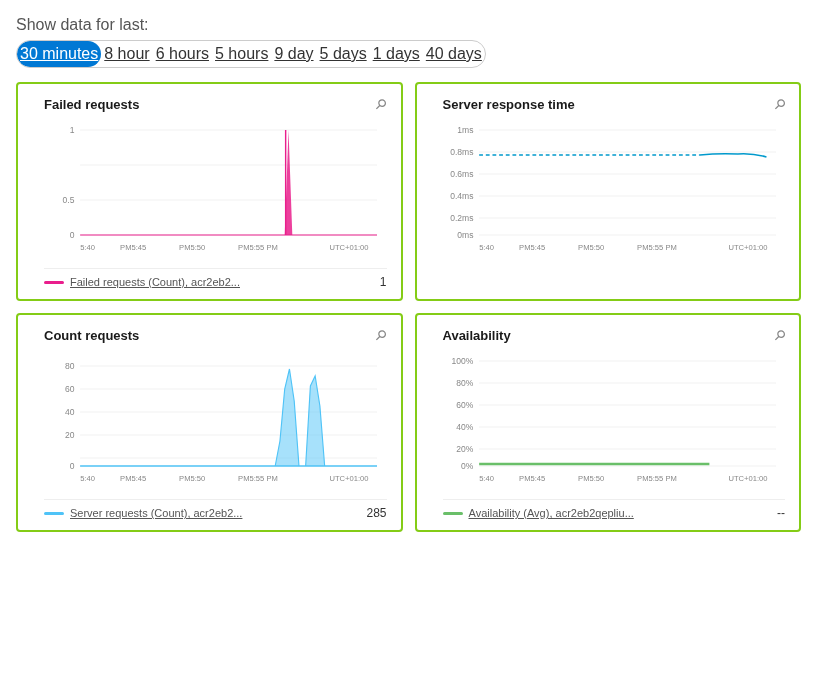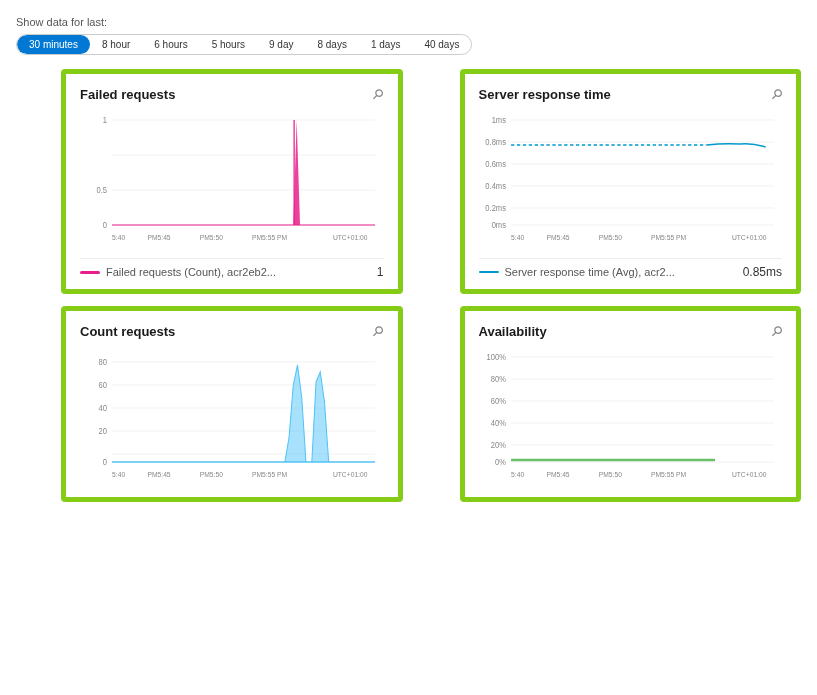--- a/index.html
+++ b/index.html
@@ -6,60 +6,60 @@
     body {
       font-family: 'Segoe UI', Arial, sans-serif;
       background: #fff;
       padding: 16px;
       width: 817px;
       min-height: 695px;
       font-size: 12px;
       color: #333;
     }
     .show-data-label {
-      font-size: 11px;
+      font-size: 16px;
       color: #555;
       margin-bottom: 6px;
     }
     .time-selector {
       display: flex;
       align-items: center;
       gap: 0;
       border: 1px solid #ccc;
       border-radius: 20px;
       width: fit-content;
       margin-bottom: 14px;
       overflow: hidden;
     }
     .time-btn {
-      padding: 4px 12px;
-      font-size: 10px;
+      padding: 4px 3px;
+      font-size: 16px;
       cursor: pointer;
       border: none;
       background: transparent;
       color: #333;
       white-space: nowrap;
+      text-decoration: underline;
     }
     .time-btn.active {
       background: #0078d4;
       color: #fff;
       border-radius: 20px;
     }
     .charts-grid {
       display: grid;
       grid-template-columns: 1fr 1fr;
       gap: 12px;
     }
     .chart-card {
-      border: 5px solid #84cc16;
+      border: 2px solid #84cc16;
       border-radius: 4px;
-      padding: 12px 14px 10px 14px;
+      padding: 12px 14px 10px 26px;
       background: #fff;
       position: relative;
-      margin-left: 45px;
     }
     .card-header {
       display: flex;
       justify-content: space-between;
       align-items: center;
       margin-bottom: 8px;
     }
     .card-title {
       font-size: 13px;
       font-weight: 600;
@@ -84,20 +84,21 @@
       margin-top: 8px;
       padding-top: 6px;
       border-top: 1px solid #eee;
       font-size: 11px;
       color: #555;
     }
     .legend-left {
       display: flex;
       align-items: center;
       gap: 6px;
+      text-decoration: underline;
     }
     .legend-line {
       width: 20px;
       height: 3px;
       border-radius: 2px;
     }
     .legend-value {
       font-size: 12px;
       font-weight: 500;
       color: #333;
@@ -110,21 +111,21 @@
 <body>
 
 <div class="show-data-label">Show data for last:</div>
 
 <div class="time-selector">
   <button class="time-btn active">30 minutes</button>
   <button class="time-btn">8 hour</button>
   <button class="time-btn">6 hours</button>
   <button class="time-btn">5 hours</button>
   <button class="time-btn">9 day</button>
-  <button class="time-btn">8 days</button>
+  <button class="time-btn">5 days</button>
   <button class="time-btn">1 days</button>
   <button class="time-btn">40 days</button>
 </div>
 
 <div class="charts-grid">
 
   <div class="chart-card">
     <div class="card-header">
       <span class="card-title">Failed requests</span>
       <span class="pin-icon" title="Pin">⚲</span>
@@ -187,27 +188,20 @@
         <line x1="38" y1="35" x2="270" y2="35" stroke="#0099cc" stroke-width="1.5" stroke-dasharray="4,3"></line>
         <path d="M270,35 Q290,33 310,34 Q325,33 340,37" stroke="#0099cc" stroke-width="1.5" fill="none"></path>
 
         <text x="38" y="130" font-size="8" fill="#888">5:40</text>
         <text x="80" y="130" font-size="8" fill="#888">PM5:45</text>
         <text x="142" y="130" font-size="8" fill="#888">PM5:50</text>
         <text x="204" y="130" font-size="8" fill="#888">PM5:55 PM</text>
         <text x="300" y="130" font-size="8" fill="#888">UTC+01:00</text>
       </svg>
     </div>
-    <div class="chart-legend">
-      <div class="legend-left">
-        <div class="legend-line" style="background:#0099cc; border-top: 2px dashed #0099cc; height:0;width:20px;"></div>
-        <span>Server response time (Avg), acr2...</span>
-      </div>
-      <span class="legend-value">0.85ms</span>
-    </div>
   </div>
 
   <div class="chart-card">
     <div class="card-header">
       <span class="card-title">Count requests</span>
       <span class="pin-icon" title="Pin">⚲</span>
     </div>
     <div class="chart-area">
       <svg width="100%" height="140" viewBox="0 0 360 140" preserveAspectRatio="none">
 
@@ -227,20 +221,27 @@
         <polygon points="38,115 238,115 243,115 248,90 253,38 258,18 263,50 268,115 275,115 280,35 285,25 290,55 295,115 350,115" fill="#4fc3f7" fill-opacity="0.5" stroke="#4fc3f7" stroke-width="1.2"></polygon>
 
         <line x1="38" y1="115" x2="350" y2="115" stroke="#4fc3f7" stroke-width="1"></line>
 
         <text x="38" y="130" font-size="8" fill="#888">5:40</text>
         <text x="80" y="130" font-size="8" fill="#888">PM5:45</text>
         <text x="142" y="130" font-size="8" fill="#888">PM5:50</text>
         <text x="204" y="130" font-size="8" fill="#888">PM5:55 PM</text>
         <text x="300" y="130" font-size="8" fill="#888">UTC+01:00</text>
       </svg>
+    </div>
+    <div class="chart-legend">
+      <div class="legend-left">
+        <div class="legend-line" style="background:#4fc3f7;"></div>
+        <span>Server requests (Count), acr2eb2...</span>
+      </div>
+      <span class="legend-value">285</span>
     </div>
   </div>
 
   <div class="chart-card">
     <div class="card-header">
       <span class="card-title">Availability</span>
       <span class="pin-icon" title="Pin">⚲</span>
     </div>
     <div class="chart-area">
       <svg width="100%" height="140" viewBox="0 0 360 140" preserveAspectRatio="none">
@@ -261,15 +262,22 @@
 
         <line x1="38" y1="113" x2="280" y2="113" stroke="#6abf69" stroke-width="2.5"></line>
 
         <text x="38" y="130" font-size="8" fill="#888">5:40</text>
         <text x="80" y="130" font-size="8" fill="#888">PM5:45</text>
         <text x="142" y="130" font-size="8" fill="#888">PM5:50</text>
         <text x="204" y="130" font-size="8" fill="#888">PM5:55 PM</text>
         <text x="300" y="130" font-size="8" fill="#888">UTC+01:00</text>
       </svg>
     </div>
+    <div class="chart-legend">
+      <div class="legend-left">
+        <div class="legend-line" style="background:#6abf69;"></div>
+        <span>Availability (Avg), acr2eb2qepliu...</span>
+      </div>
+      <span class="legend-value">--</span>
+    </div>
   </div>
 
 </div>
 
 </body></html>

